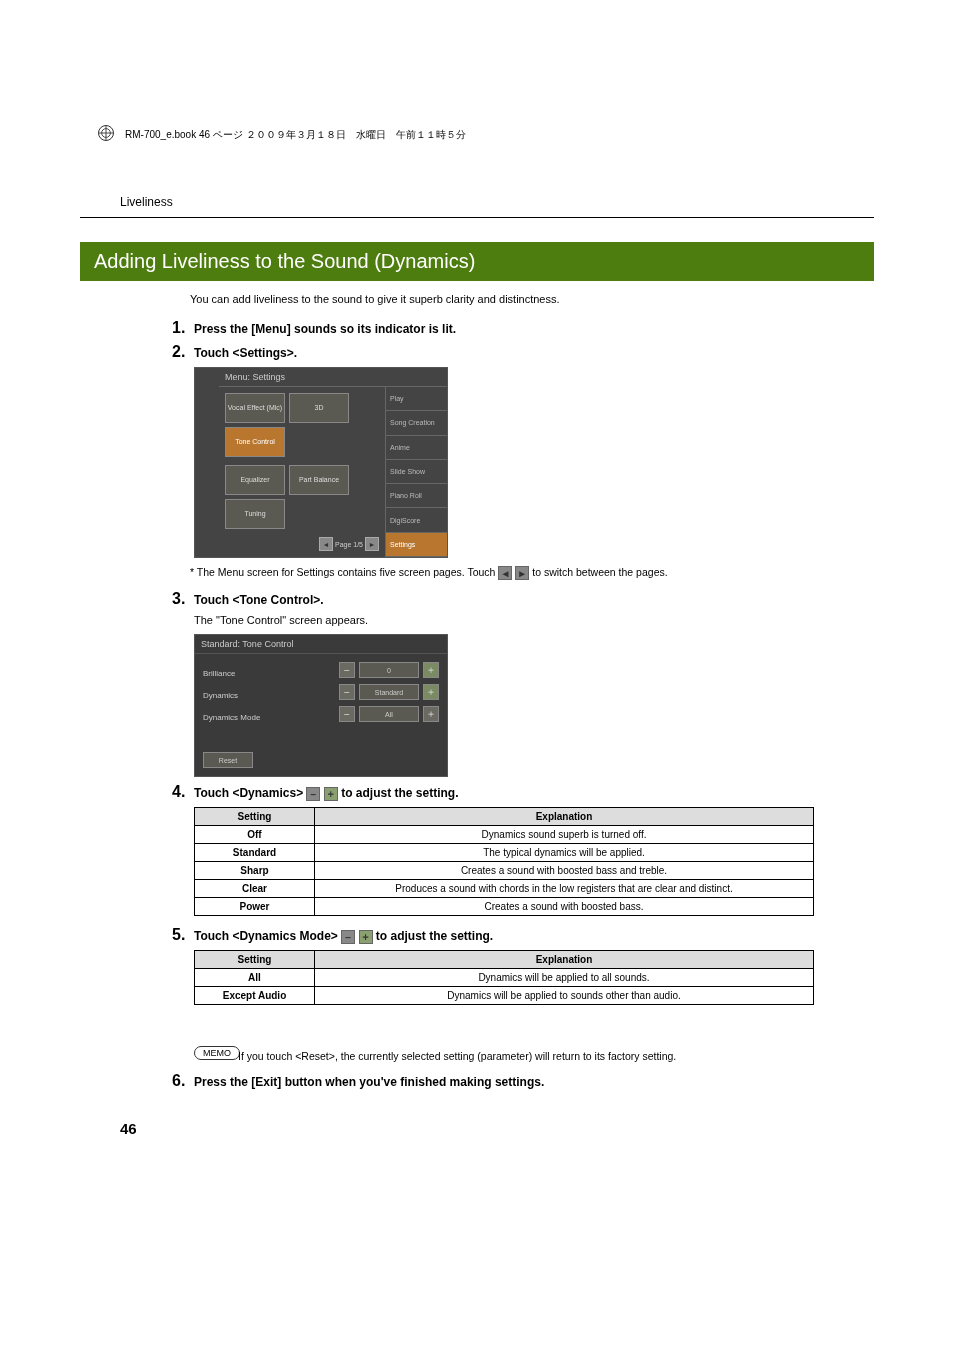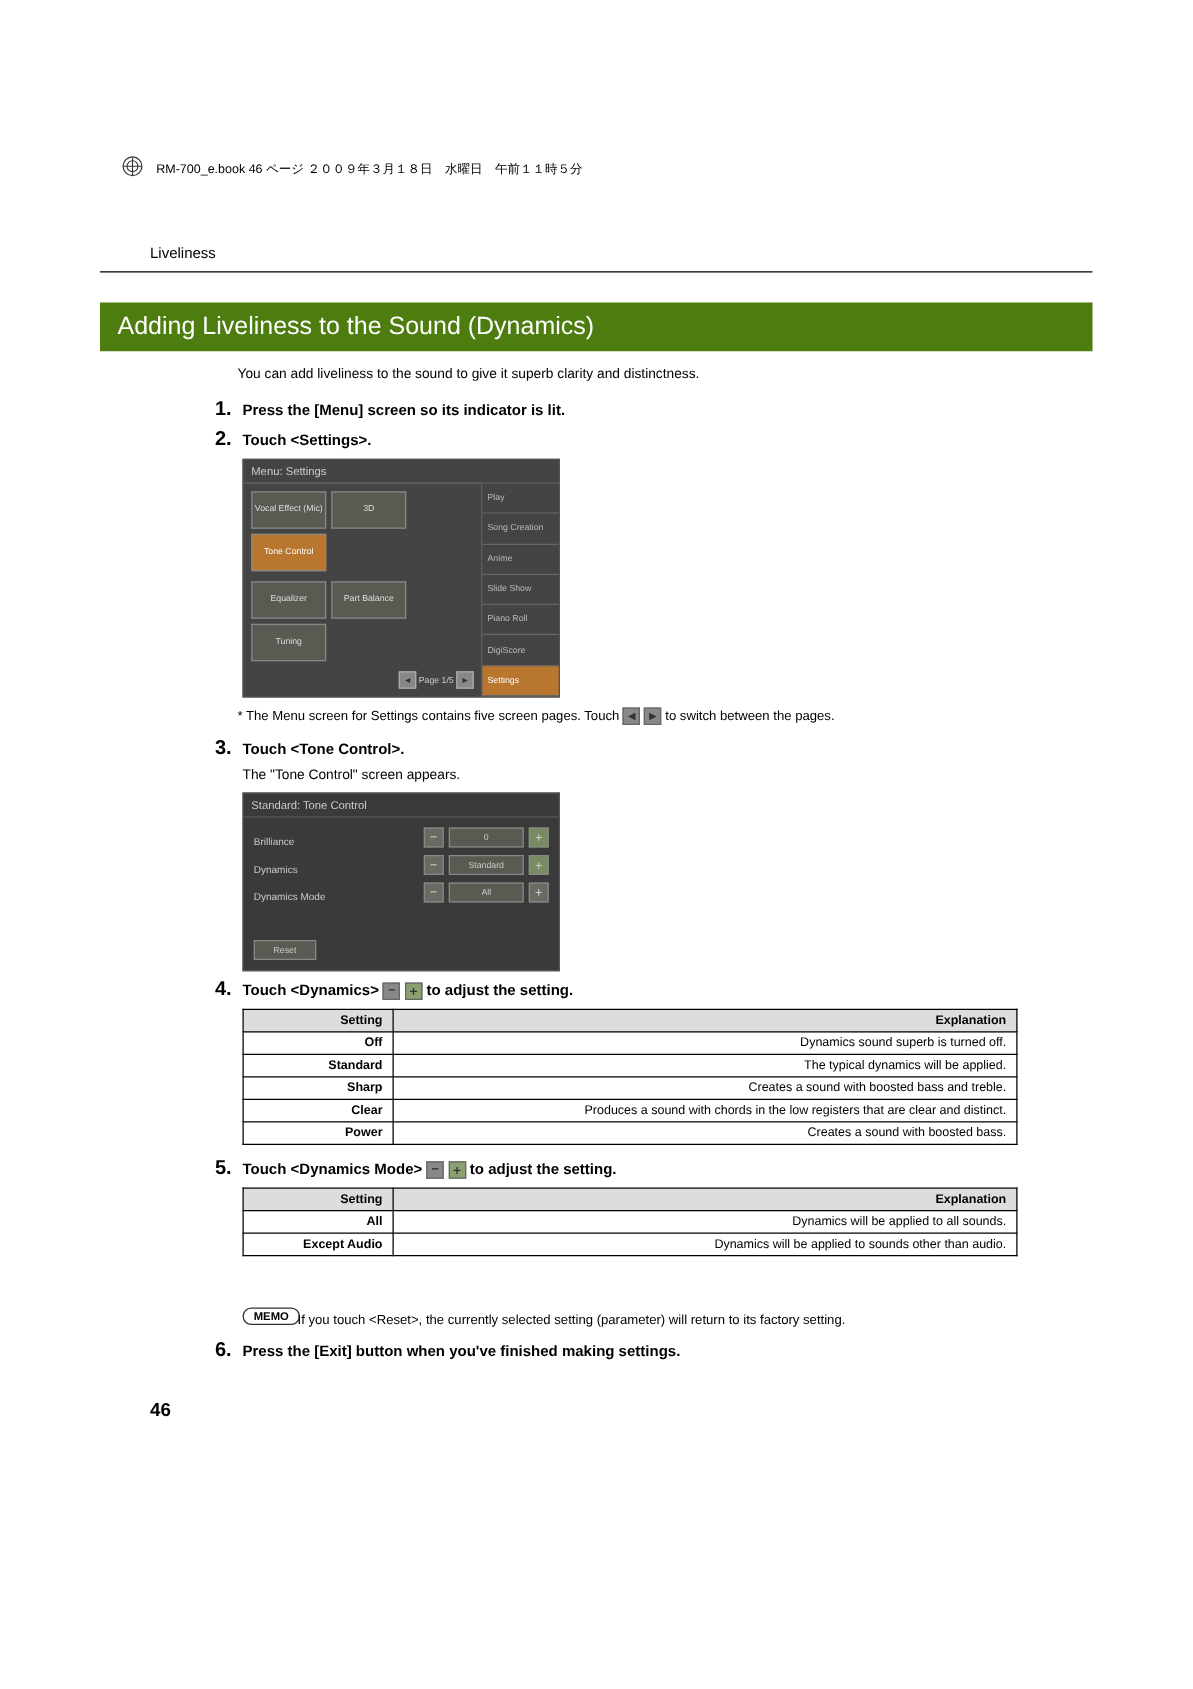--- a/index.html
+++ b/index.html
@@ -9,24 +9,24 @@
   .header-target { position: absolute; width: 16px; height: 16px; border: 1px solid #333; border-radius: 50%; top: 125px; left: 98px; display:flex; align-items:center; justify-content:center; font-size:10px;}
   .section-label { font-size: 12px; margin: 75px 0 8px 40px; }
   .hr { border-top: 1px solid #000; margin: 0 0 24px 0; }
   .title-bar { background: #4d7c0f; color: #fff; font-size: 20px; padding: 8px 14px; margin-bottom: 12px; }
   .body-text { margin-left: 110px; font-size: 11px; margin-bottom: 14px; }
   .step-row { display: flex; margin: 6px 0 6px 92px; align-items: baseline; }
   .step-num { font-weight: bold; font-size: 16px; width: 22px; flex-shrink:0; }
   .step-text { font-weight: bold; font-size: 12px; }
   .note-line { margin-left: 110px; font-size: 10.5px; margin-top: 8px; margin-bottom: 10px; }
   .sub-text { margin-left: 114px; font-size: 11px; margin-bottom: 8px; }
-  .memo-badge { border: 1px solid #333; border-radius: 10px; padding: 1px 8px; font-size: 9px; font-weight:bold; margin-left: 114px; display: inline-block; margin-top: 31px; }
+  .memo-badge { border: 1px solid #333; border-radius: 10px; padding: 1px 8px; font-size: 9px; font-weight:normal; margin-left: 114px; display: inline-block; margin-top: 31px; }
   .memo-text { margin-left: 158px; font-size: 10.5px; margin-top: -10px; margin-bottom: 10px; }
   .screenshot { margin-left: 114px; margin-bottom: 6px; }
-  .ss-settings { width: 254px; border:1px solid #555; background:#444; font-size:9px; color:#ccc; }
+  .ss-settings { width: 254px; border:1px solid #555; background:#444; font-size:9px; color:#ccc;padding-left:24px; }
   .ss-title { padding: 4px 6px; border-bottom:1px solid #666; }
   .ss-body { display:flex; }
   .ss-left { flex:1; padding:6px; }
   .ss-grid { display:flex; flex-wrap:wrap; gap:4px; margin-bottom:8px;}
   .ss-cell { width: 60px; height: 30px; background:#5a5a52; border:1px solid #888; display:flex; align-items:center; justify-content:center; text-align:center; font-size:7px; line-height:1.1; color:#ddd;}
   .ss-cell.orange { background:#b8762f; color:#fff; }
   .ss-page-ctrl { display:flex; align-items:center; justify-content:flex-end; gap:2px; font-size:7px;}
   .ss-page-btn { width:14px; height:14px; background:#888; border:1px solid #aaa; display:flex;align-items:center;justify-content:center;color:#333;}
   .ss-right { width:62px; display:flex; flex-direction:column; border-left:1px solid #666;}
   .ss-tab { flex:1; border-bottom:1px solid #666; padding:4px; font-size:7px; background:#444; color:#bbb; display:flex; align-items:center;}
@@ -34,21 +34,21 @@
   .ss-tone { width: 254px; border:1px solid #555; background:#3a3a3a; font-size:9px; color:#ccc; }
   .ss-tone-title { padding: 4px 6px; border-bottom:1px solid #555; }
   .ss-tone-body { padding: 8px; }
   .ss-tone-row { display:flex; align-items:flex-end; margin-bottom:6px; gap:4px; }
   .ss-tone-label { flex:1; font-size:8px; color:#ccc; }
   .ss-tone-btn { width:16px; height:16px; background:#6a6a62; border:1px solid #888; display:flex;align-items:center;justify-content:center;font-size:10px;color:#ddd;}
   .ss-tone-btn.plus { background:#7a8a62;}
   .ss-tone-val { width:60px; height:16px; background:#5a5a52; border:1px solid #888; display:flex;align-items:center;justify-content:center;font-size:7px;}
   .ss-reset { width:50px; height:16px; background:#5a5a52; border:1px solid #888; display:flex;align-items:center;justify-content:center;font-size:7px; margin-top:30px;}
   table.data-table { border-collapse: collapse; margin-left:114px; width: 620px; font-size:10px; margin-bottom:10px;}
-  table.data-table th, table.data-table td { border:1px solid #000; padding: 3px 8px; text-align:right; }
+  table.data-table th, table.data-table td { border:1px solid #000; padding: 3px 8px; text-align:center; }
   table.data-table th { background:#ddd; font-weight:bold; }
   table.data-table td:first-child { font-weight:bold; width:120px; }
   .inline-btn { display:inline-flex; width:14px; height:14px; background:#888; border:1px solid #666; align-items:center; justify-content:center; font-size:10px; vertical-align:middle; color:#333;}
   .inline-btn.green { background:#8aa070; }
   .page-num { font-weight:bold; font-size:15px; margin-left:40px; margin-top:30px; }
 </style>
 </head>
 <body>
 
 <div class="page">
@@ -64,21 +64,21 @@
 
   <div class="section-label">Liveliness</div>
   <div class="hr"></div>
 
   <div class="title-bar">Adding Liveliness to the Sound (Dynamics)</div>
 
   <div class="body-text">You can add liveliness to the sound to give it superb clarity and distinctness.</div>
 
   <div class="step-row">
     <div class="step-num">1.</div>
-    <div class="step-text">Press the [Menu] screen so its indicator is lit.</div>
+    <div class="step-text">Press the [Menu] sounds so its indicator is lit.</div>
   </div>
 
   <div class="step-row">
     <div class="step-num">2.</div>
     <div class="step-text">Touch &lt;Settings&gt;.</div>
   </div>
 
   <div class="screenshot">
     <div class="ss-settings">
       <div class="ss-title">Menu: Settings</div>

